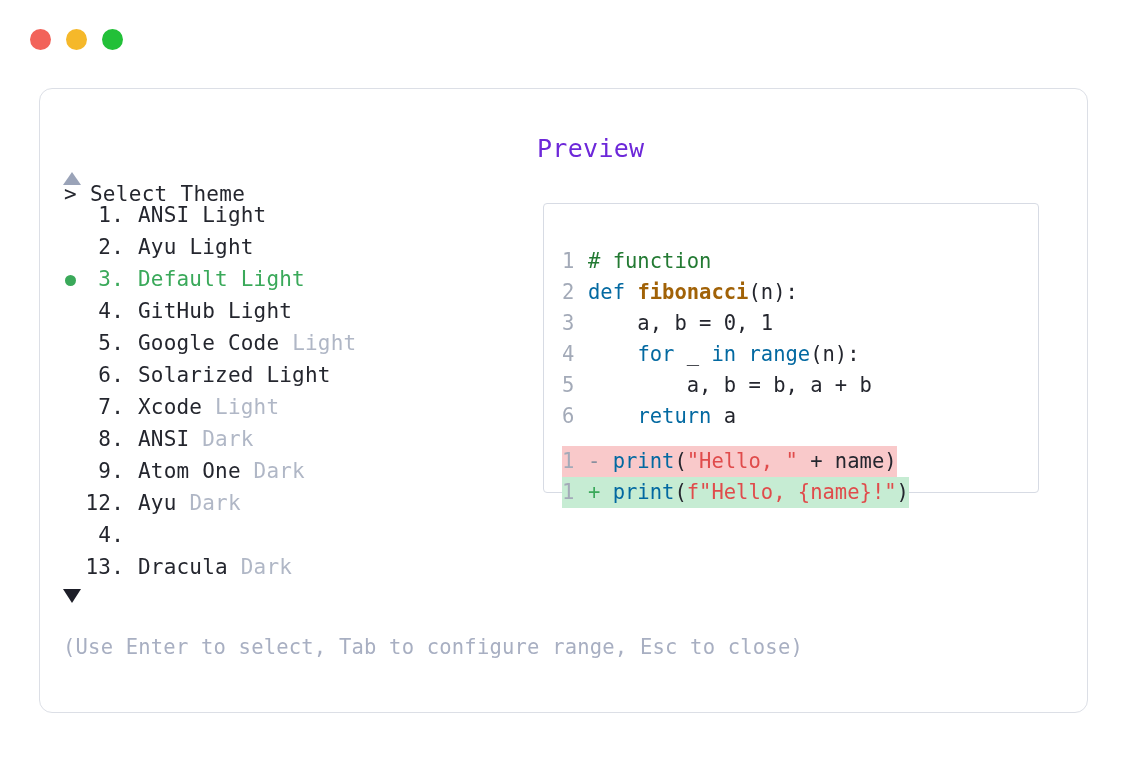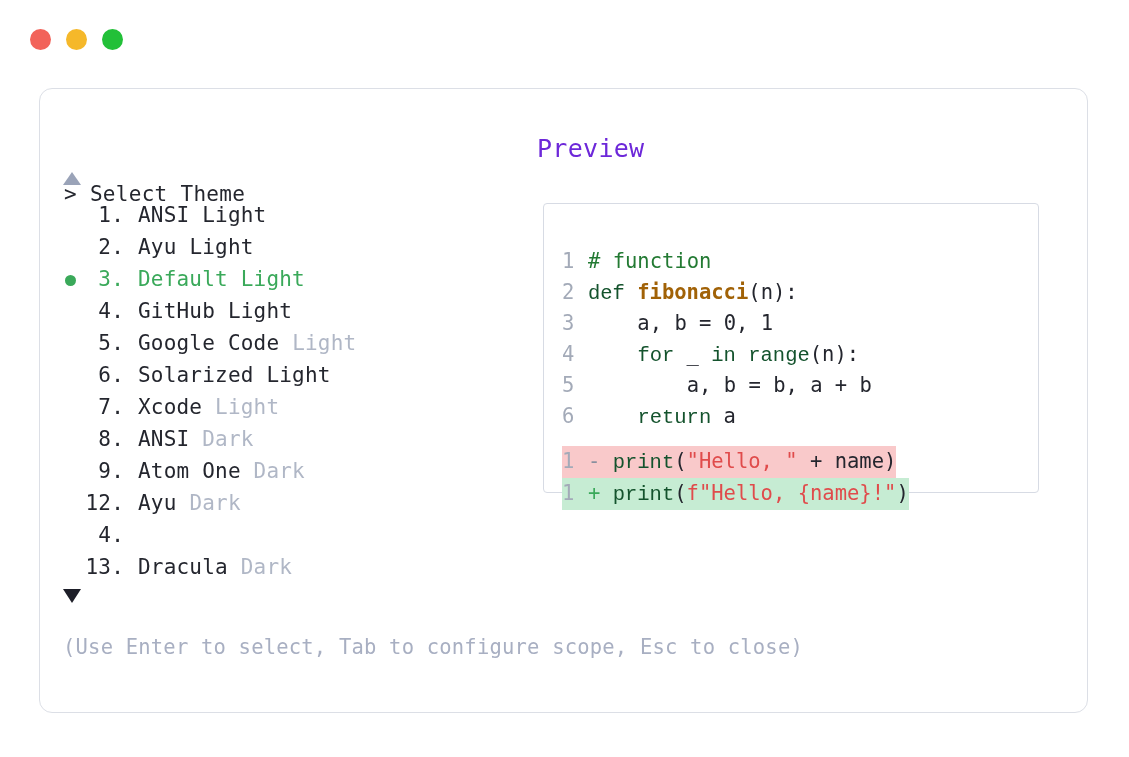--- a/index.html
+++ b/index.html
@@ -184,21 +184,21 @@
     white-space: pre;
   }
   .cline { height: 31px; white-space: pre; }
   .ln {
     display: inline-block;
     width: 26px;
     color: #a3aab8;
     white-space: pre;
   }
   .tok-comment { color: #237a33; }
-  .tok-kw      { color: #14532d; font-family: Liberation Mono, monospace; }
+  .tok-kw      { color: #0369a1; }
   .tok-fn      { color: #a16207; font-weight: bold; }
   .tok-plain   { color: #24262e; }
   .tok-str     { color: #e04b4b; }
   .tok-punc    { color: #24262e; }
 
   .diff {
     position: absolute;
     left: 18px;
     top: 242px;
     font-size: 20.5px;
@@ -249,21 +249,21 @@
           <div class="theme-row"><span class="t-num">5.</span><span class="t-name">Google Code <span class="t-variant">Light</span></span></div>
           <div class="theme-row"><span class="t-num">6.</span><span class="t-name">Solarized <span class="t-variant dark-text">Light</span></span></div>
           <div class="theme-row"><span class="t-num">7.</span><span class="t-name">Xcode <span class="t-variant">Light</span></span></div>
           <div class="theme-row"><span class="t-num">8.</span><span class="t-name">ANSI <span class="t-variant">Dark</span></span></div>
           <div class="theme-row"><span class="t-num">9.</span><span class="t-name">Atom One <span class="t-variant">Dark</span></span></div>
           <div class="theme-row"><span class="t-num">12.</span><span class="t-name">Ayu <span class="t-variant">Dark</span></span></div>
           <div class="theme-row"><span class="t-num">4.</span></div>
           <div class="theme-row"><span class="t-num">13.</span><span class="t-name">Dracula <span class="t-variant">Dark</span></span></div>
         </div>
 
-      <div class="hint">(Use Enter to select, Tab to configure scope, Esc to close)</div>
+      <div class="hint">(Use Enter to select, Tab to configure range, Esc to close)</div>
 
       <div class="preview-box">
         <div class="code" id="code-block"><div class="cline"><span class="ln">1 </span><span class="tok-comment"># function</span></div><div class="cline"><span class="ln">2 </span><span class="tok-kw">def </span><span class="tok-fn">fibonacci</span><span class="tok-punc">(n):</span></div><div class="cline"><span class="ln">3 </span><span class="tok-plain">    a, b = 0, 1</span></div><div class="cline"><span class="ln">4 </span><span class="tok-plain">    </span><span class="tok-kw">for</span><span class="tok-plain"> _ </span><span class="tok-kw">in</span><span class="tok-plain"> </span><span class="tok-kw">range</span><span class="tok-punc">(n):</span></div><div class="cline"><span class="ln">5 </span><span class="tok-plain">        a, b = b, a + b</span></div><div class="cline"><span class="ln">6 </span><span class="tok-plain">    </span><span class="tok-kw">return</span><span class="tok-plain"> a</span></div></div>
         <div class="diff" id="diff-block"><div class="dline minus"><span class="dln">1 </span><span class="marker-minus">- </span><span class="tok-kw">print</span><span class="tok-punc">(</span><span class="tok-str">"Hello, "</span><span class="tok-plain"> + name)</span></div><div class="dline plus"><span class="dln">1 </span><span class="marker-plus">+ </span><span class="tok-kw">print</span><span class="tok-punc">(</span><span class="tok-str">f"Hello, {name}!"</span><span class="tok-punc">)</span></div></div>
       </div>
 
     </div>
   </div>
 
 </div>

